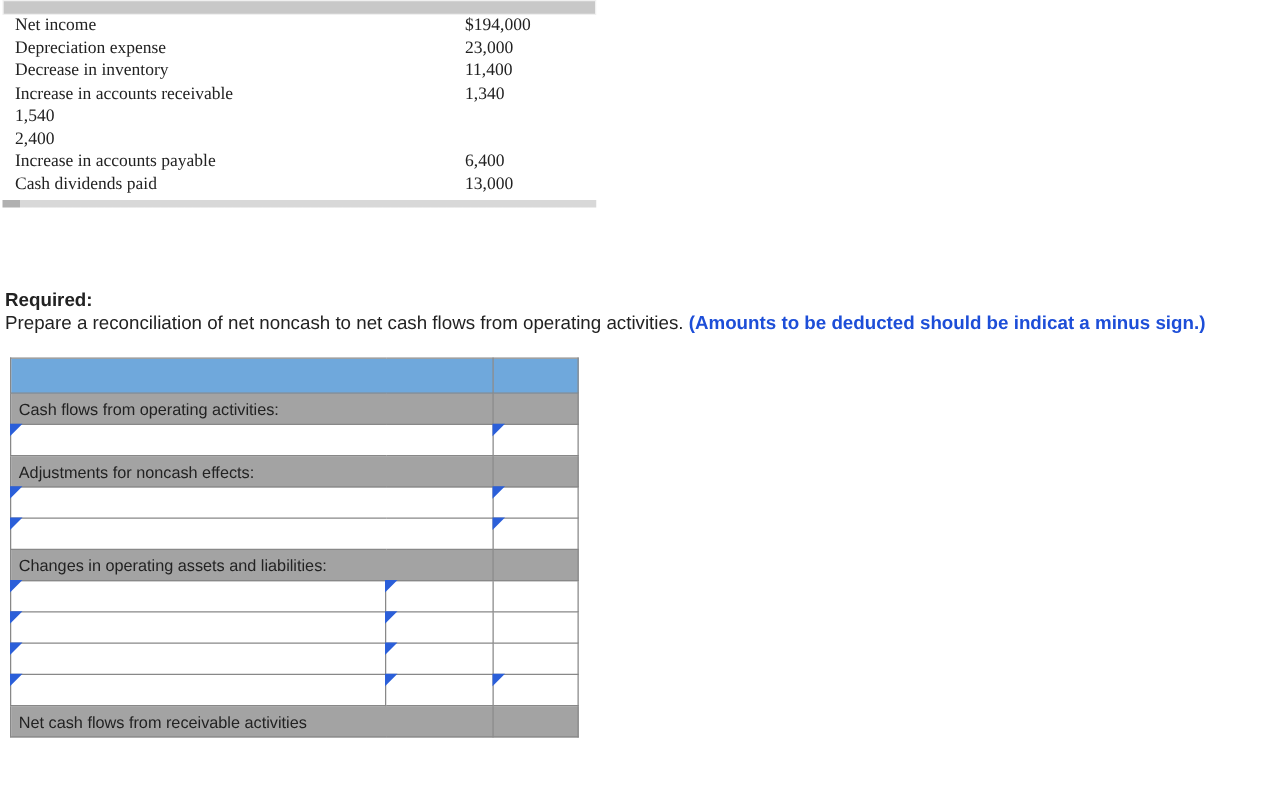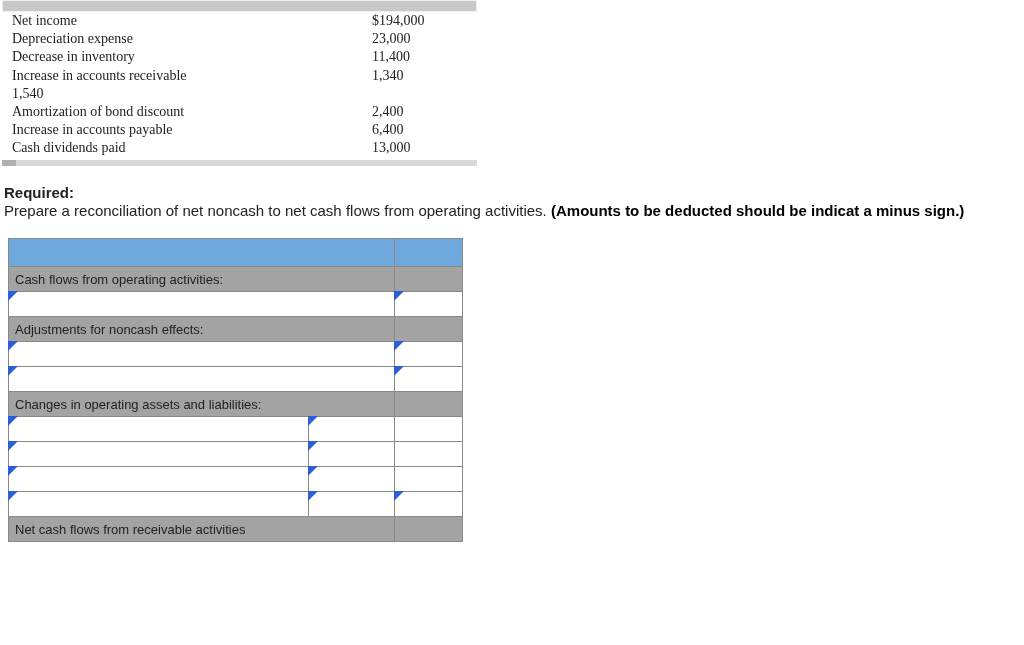--- a/index.html
+++ b/index.html
@@ -55,27 +55,28 @@
       background: linear-gradient(to right, #b0b0b0 0%, #b0b0b0 3%, #d8d8d8 3%, #d8d8d8 100%);
       width: 475px;
       margin-top: 2px;
     }
     .required-section {
       padding: 18px 4px 0 4px;
     }
     .required-label {
       font-weight: bold;
       font-size: 15px;
+      margin-top: 48px;
     }
     .instruction {
       font-size: 15px;
       line-height: 1.3;
     }
     .red-text {
-      color: #000000;
+      color: #1d4ed8;
       font-weight: bold;
     }
     .answer-table-wrap {
       padding: 18px 4px 10px 8px;
     }
     .answer-table {
       border-collapse: collapse;
       border: 1px solid #888;
     }
     .answer-table td {
@@ -142,21 +143,20 @@
     <div class="data-value">11,400</div>
   </div>
   <div class="data-row">
     <div class="data-label">Increase in accounts receivable</div>
     <div class="data-value">1,340</div>
   </div>
   <div class="data-row">
     <div class="data-value">1,540</div>
   </div>
   <div class="data-row">
-    <div class="data-label">Amortization of bond discount</div>
     <div class="data-value">2,400</div>
   </div>
   <div class="data-row">
     <div class="data-label">Increase in accounts payable</div>
     <div class="data-value">6,400</div>
   </div>
   <div class="data-row">
     <div class="data-label">Cash dividends paid</div>
     <div class="data-value">13,000</div>
   </div>

